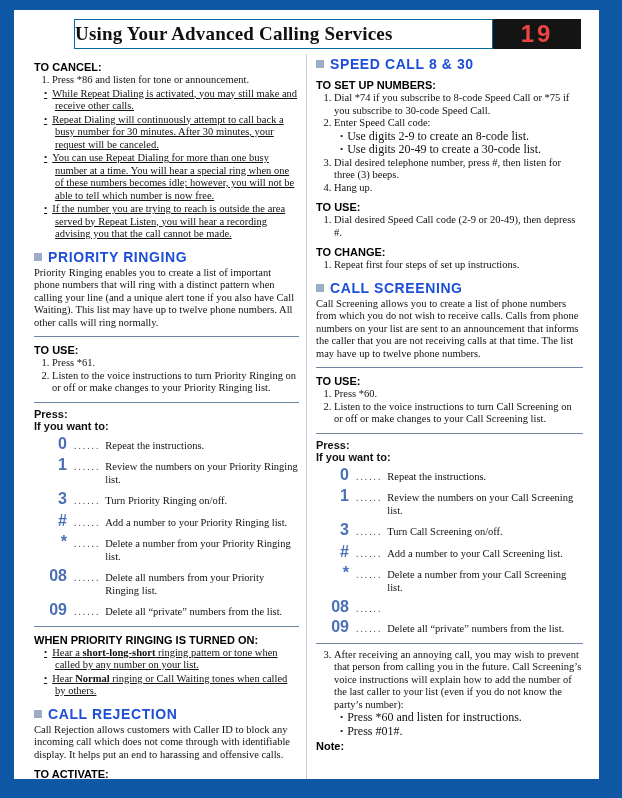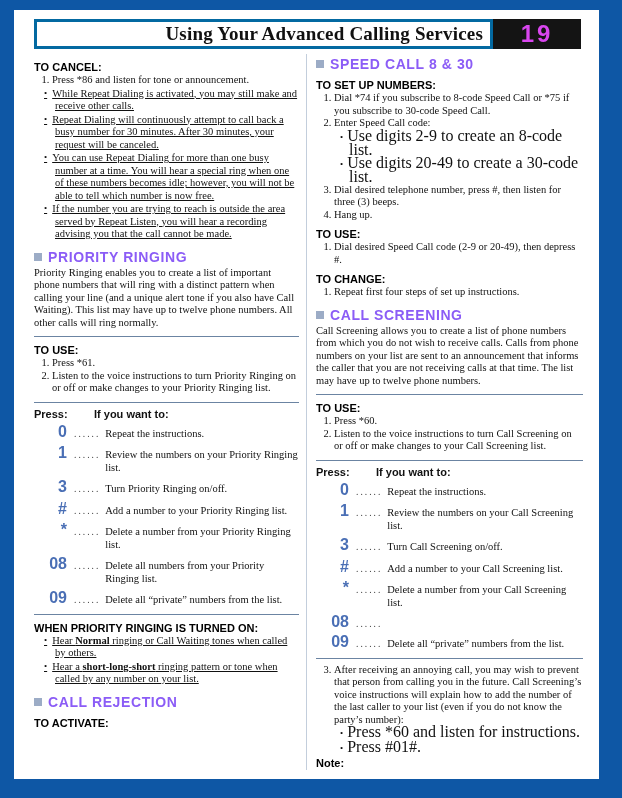--- a/index.html
+++ b/index.html
@@ -8,64 +8,64 @@
     background:#0e57a5; overflow:hidden;
     font-family:"Liberation Serif", serif; color:#111;
   }
   .sheet {
     position:absolute; left:14px; top:10px; width:585px; height:769px;
     background:#ffffff; overflow:hidden;
   }
   
   .header-row { display:flex; margin:9px 18px 0 20px; height:30px; }
   .title-box {
-    flex:1; border:3px solid #0369a1; background:#fff;
-    display:flex; align-items:center; justify-content:flex-end;
+    flex:1; border:1px solid #0369a1; background:#fff;
+    display:flex; align-items:center; justify-content:flex-start;margin-left:40px;
   }
   .doc-title { font-weight:bold; font-size:19px; letter-spacing:0.2px; padding-right:7px; font-family:"Liberation Serif",serif; }
   .page-num-box {
-    width:88px; background:#141414; color:#d946ef;
+    width:88px; background:#141414; color:#ef4444;
     display:flex; align-items:center; justify-content:center;
     font-family:"Liberation Sans",sans-serif; font-weight:bold; font-size:24px; letter-spacing:3px;
   }
   
   .cols { display:flex; margin:5px 16px 0 20px; }
   .col-left  { width:272px; padding-right:7px; box-sizing:border-box; }
   .divider   { width:1px; background:#c3cedc; }
   .col-right { flex:1; padding-left:9px; box-sizing:border-box; }
 
   
   .sub-head {
     font-family:"Liberation Sans",sans-serif; font-weight:bold;
     font-size:11px; color:#000; margin:7px 0 1px;
   }
   .section-head {
     display:flex; align-items:center; margin:8px 0 2px;
     font-family:"Liberation Sans",sans-serif; font-weight:bold;
-    font-size:14px; color:#8b5cf6; letter-spacing:0.6px;
+    font-size:14px; color:#1d4ed8; letter-spacing:0.6px;
   }
   .sq { width:8px; height:8px; background:#9cacc6; margin-right:6px; flex:0 0 auto; }
   .body-text { font-size:10.5px; line-height:12.5px; }
   ol.steps { margin:1px 0 0 4px; padding-left:14px; }
   ol.steps li { font-size:10.5px; line-height:12.5px; margin:0; }
   ol.start3 { margin:4px 0 0 4px; padding-left:14px; }
   ol.start3 > li { font-size:10.5px; line-height:12.5px; }
   ul.bullets { list-style:none; margin:1px 0 0 10px; padding:0; }
   ul.bullets li {
     font-size:10.5px; line-height:12.5px; padding-left:11px; text-indent:-11px; margin:1px 0;text-decoration:underline;
   }
   ul.bullets li::before { content:"•"; font-size:9px; padding-right:5px; position:relative; top:-1px; }
   ul.subbullets { list-style:none; margin:0; padding:0 0 0 6px; }
-  ul.subbullets li { font-size:16px; line-height:12.5px; padding-left:9px; text-indent:-9px; }
+  ul.subbullets li { font-size:12px; line-height:12.5px; padding-left:9px; text-indent:-9px; }
   ul.subbullets li::before { content:"•"; font-size:9px; padding-right:4px; position:relative; top:-1px; }
   .rule { border:none; border-top:1px solid #6b84a2; margin:7px 0 5px; }
   
   .press-head {
     display:flex; font-family:"Liberation Sans",sans-serif; font-weight:bold;
-    font-size:11px; margin:2px 0 4px;
+    font-size:11px; margin:2px 0 4px;flex-direction:column;
   }
   .press-head .ph-press { width:60px; }
   .press-row { display:flex; align-items:baseline; margin:0 0 5px; }
   .key {
     width:33px; text-align:right; flex:0 0 auto;
     font-family:"Liberation Sans",sans-serif; font-weight:bold;
     font-size:16px; color:#4a6fb5; line-height:15px;
   }
   .dots { flex:0 0 auto; margin:0 5px 0 7px; font-size:9.5px; letter-spacing:2px; color:#333; }
   .action { font-size:10.5px; line-height:12.5px; }
@@ -153,28 +153,29 @@
         </div>
         <div class="press-row">
           <span class="key">09</span>
           <span class="dots">......</span>
           <span class="action">Delete all “private” numbers from the list.</span>
         </div>
 
         <hr class="rule">
         <div class="sub-head">WHEN PRIORITY RINGING IS TURNED ON:</div>
         <ul class="bullets">
+          <li><span>Hear a </span><b class="inl">short-long-short</b><span> ringing pattern or tone when called by any number on your list.</span></li>
           <li><span>Hear </span><b class="inl">Normal</b><span> ringing or Call Waiting tones when called by others.</span></li>
-          <li><span>Hear a </span><b class="inl">short-long-short</b><span> ringing pattern or tone when called by any number on your list.</span></li>
         </ul>
 
         <div class="section-head">
           <span class="sq"></span>
           <span>CALL REJECTION</span>
         </div>
+        <div class="body-text">Call Rejection allows customers with Caller ID to block any incoming call which does not come through with identifiable display. It helps put an end to harassing and offensive calls.</div>
 
         <div class="sub-head">TO ACTIVATE:</div>
 
       </div>
 
       <div class="divider"></div>
 
       <div class="col-right">
 
         <div class="section-head" style="margin-top:2px;">

